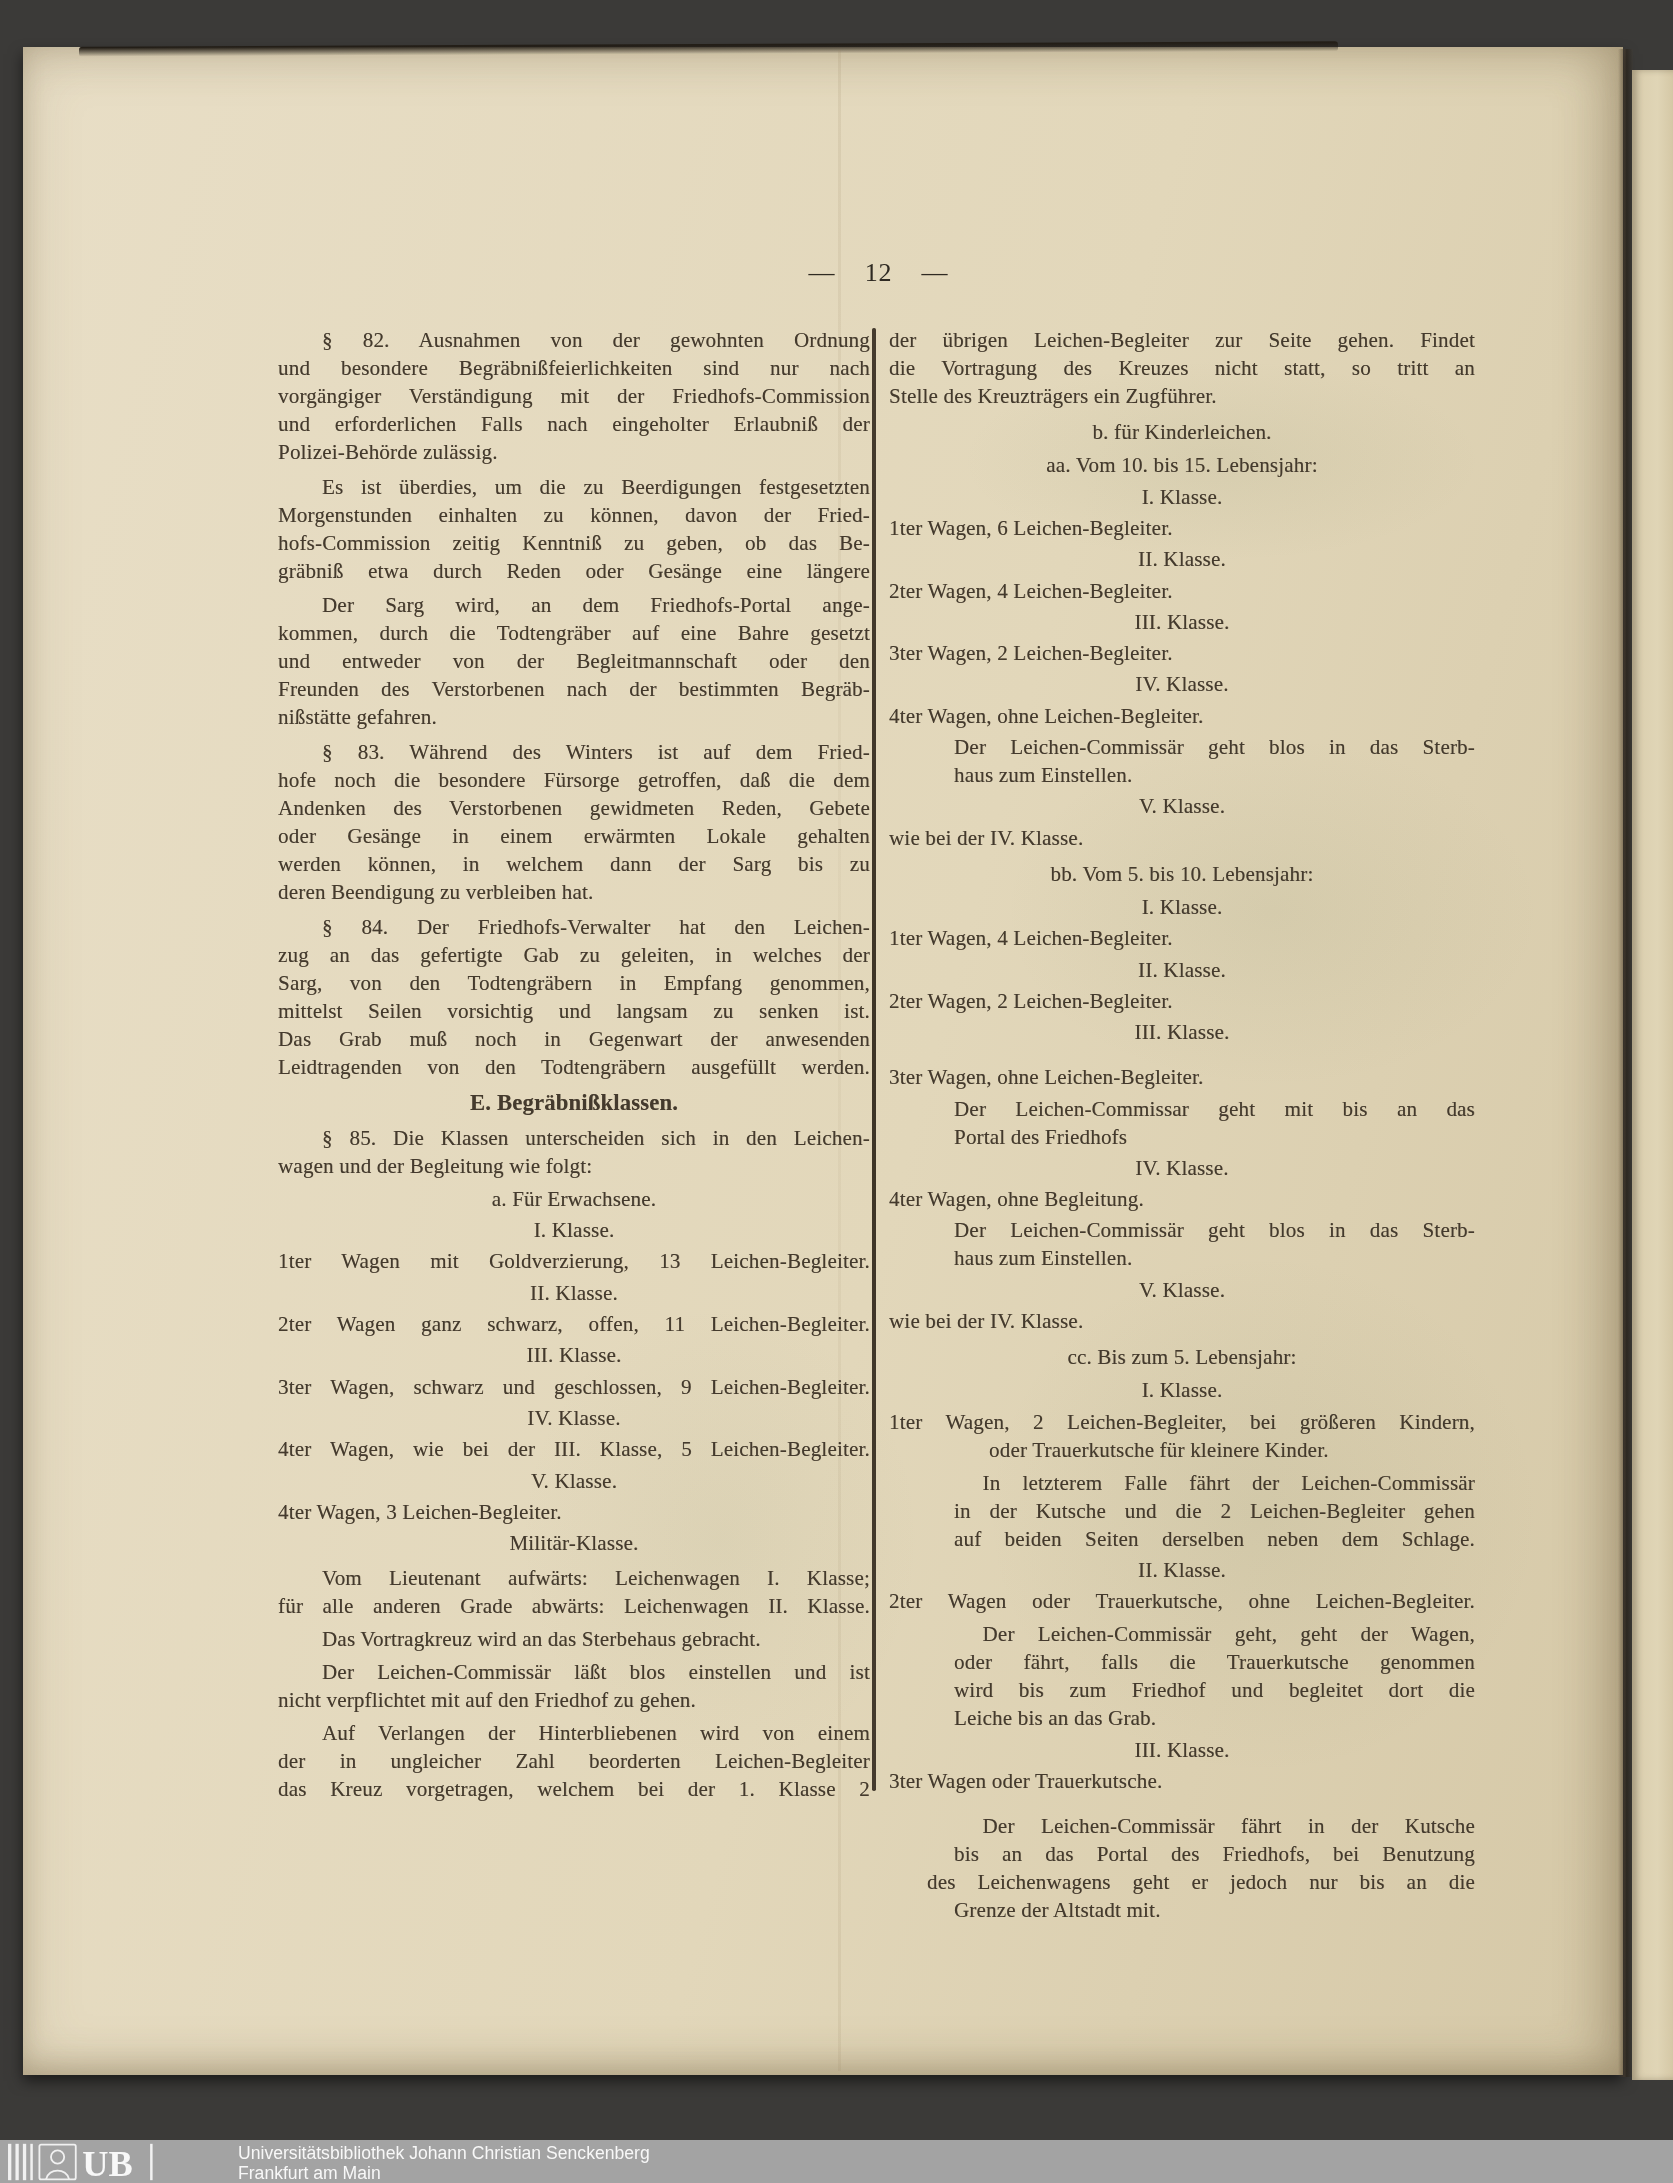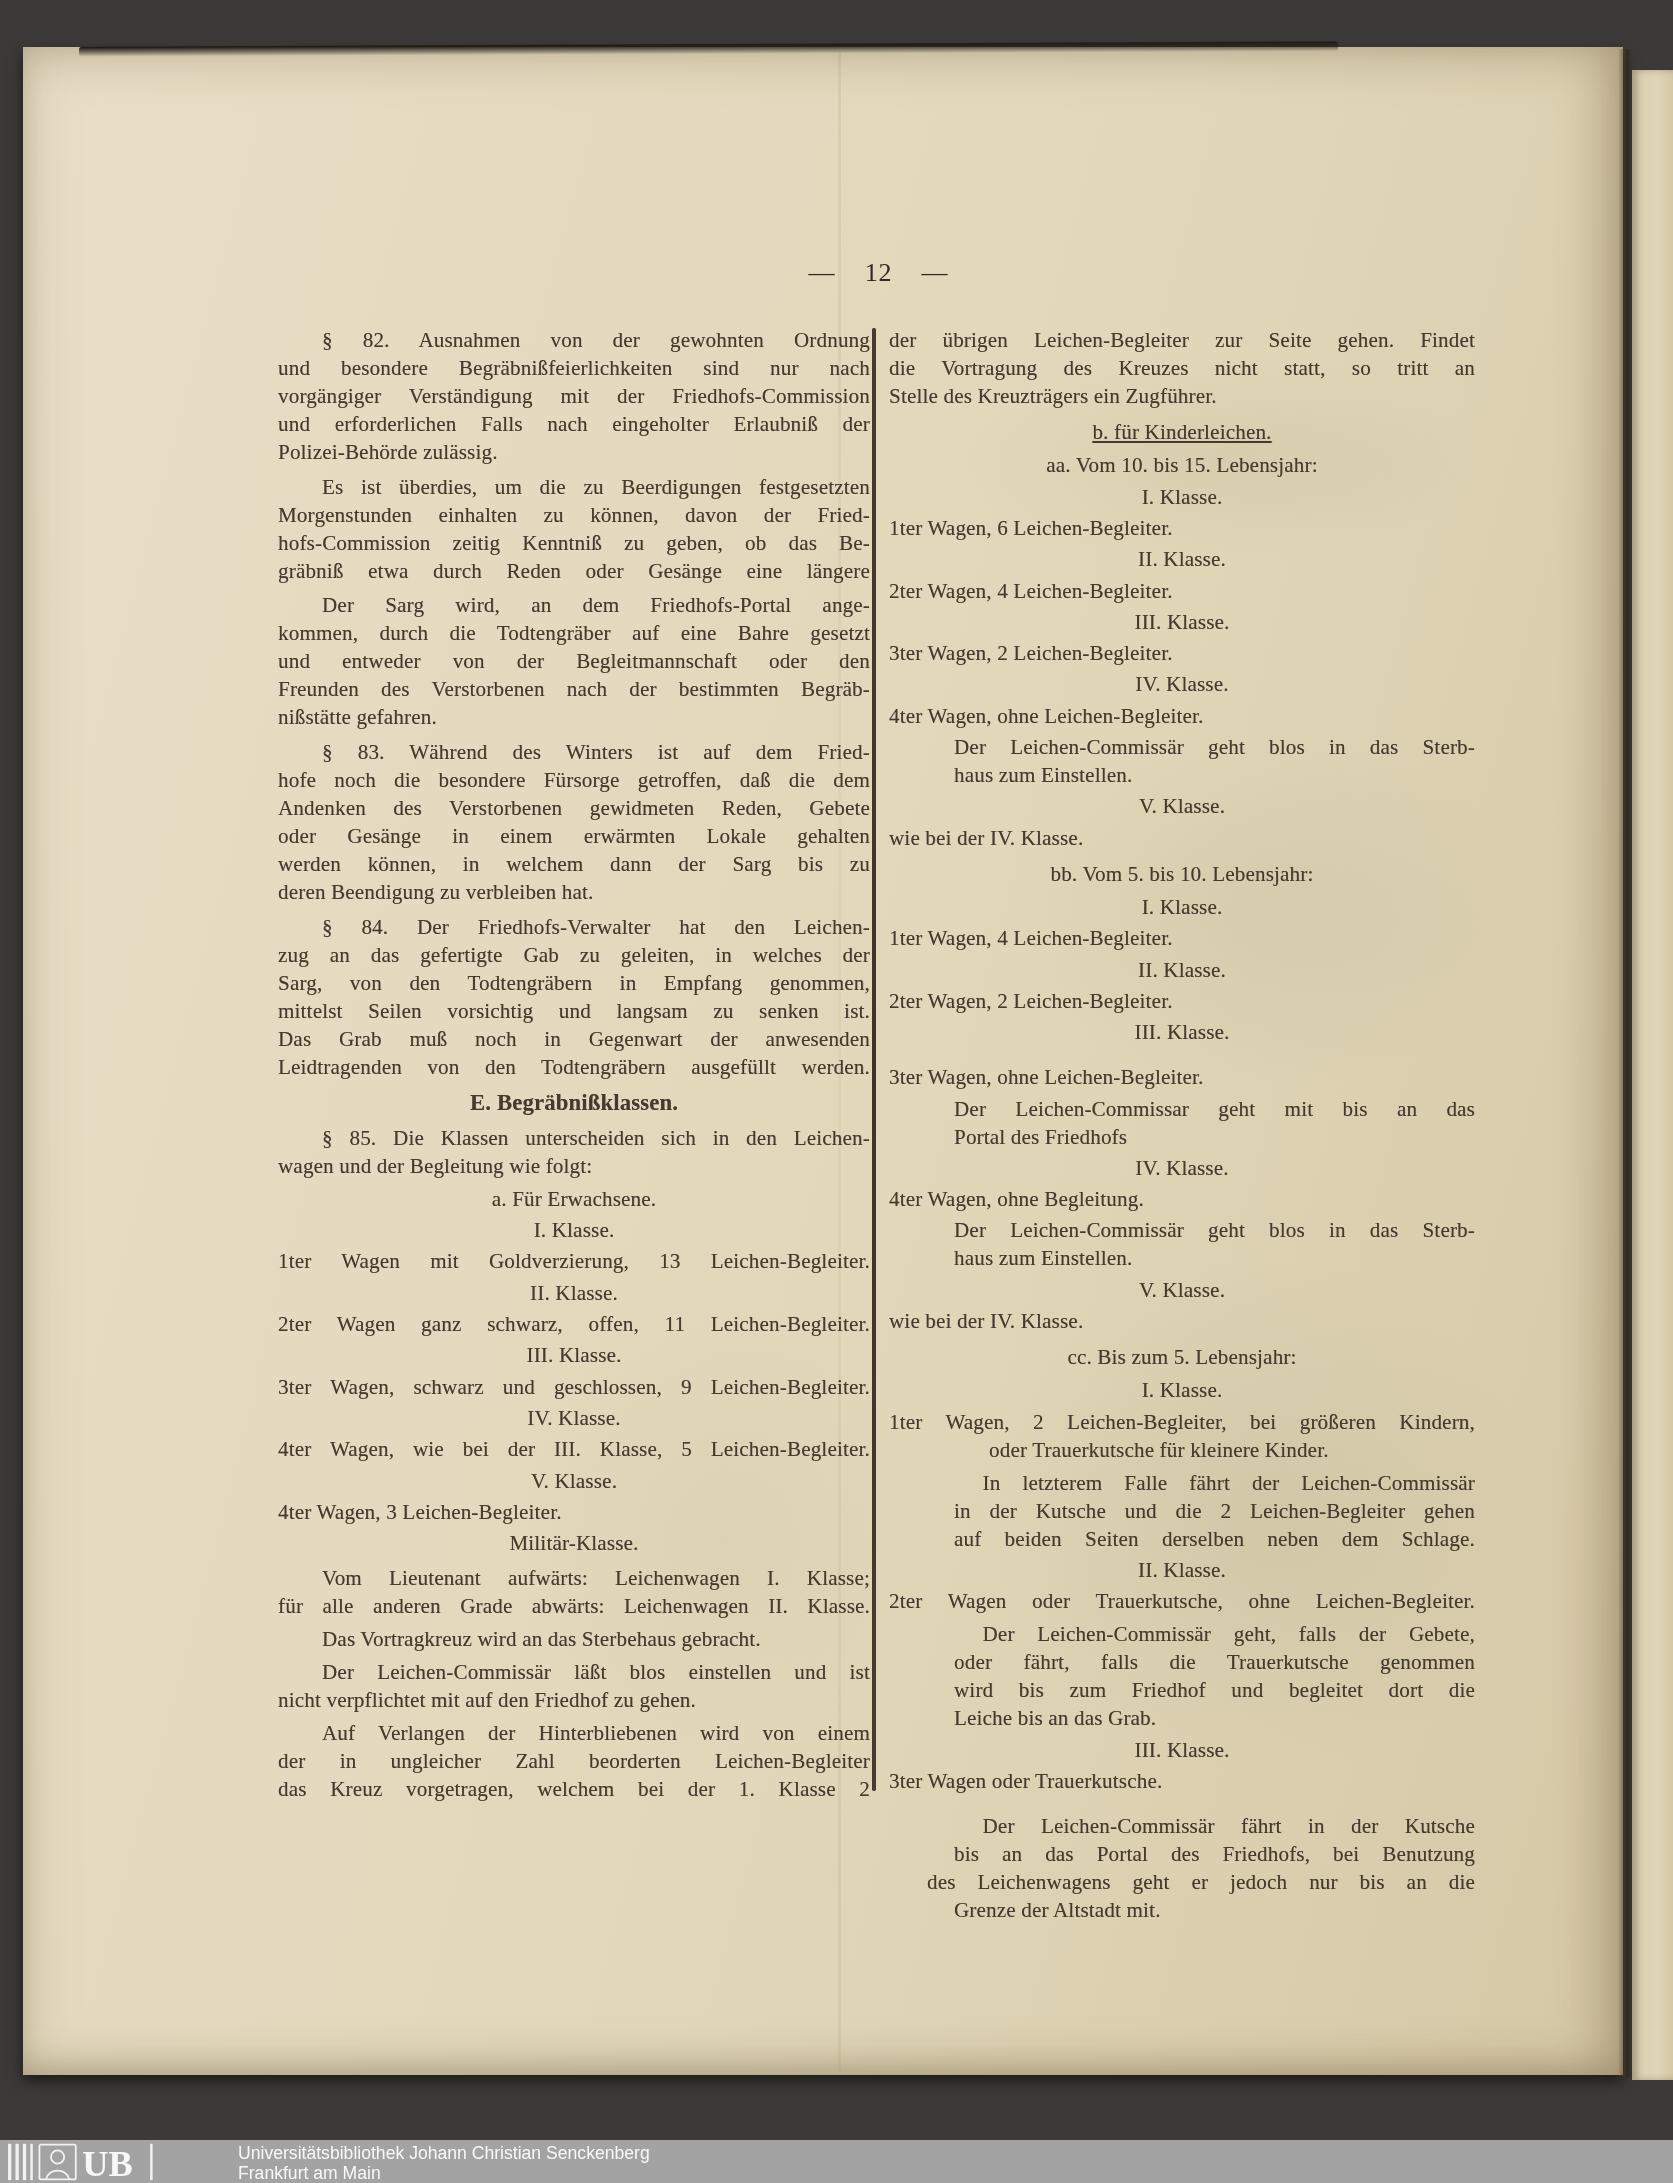--- a/index.html
+++ b/index.html
@@ -183,21 +183,21 @@
     <div class="ln j" style="text-indent: 44px; margin-top: 5px;">Der Leichen-Commissär läßt blos einstellen und ist</div>
     <div class="ln">nicht verpflichtet mit auf den Friedhof zu gehen.</div>
     <div class="ln j" style="text-indent: 44px; margin-top: 5px;">Auf Verlangen der Hinterbliebenen wird von einem</div>
     <div class="ln j">der in ungleicher Zahl beorderten Leichen-Begleiter</div>
     <div class="ln j">das Kreuz vorgetragen, welchem bei der 1. Klasse 2</div>
   </div>
 <div id="col-right" class="column col-right">
     <div class="ln j">der übrigen Leichen-Begleiter zur Seite gehen.  Findet</div>
     <div class="ln j">die Vortragung des Kreuzes nicht statt, so tritt an</div>
     <div class="ln">Stelle des Kreuzträgers ein Zugführer.</div>
-    <div class="ln c" style="margin-top: 8.4px; text-decoration: underline;">b. für Kinderleichen.</div>
+    <div class="ln c" style="margin-top: 8.4px;">b. für Kinderleichen.</div>
     <div class="ln c" style="margin-top: 5px;">aa. Vom 10. bis 15. Lebensjahr:</div>
     <div class="ln c" style="margin-top: 3.3px;">I. Klasse.</div>
     <div class="ln" style="margin-top: 3.3px;">1ter Wagen, 6 Leichen-Begleiter.</div>
     <div class="ln c" style="margin-top: 3.3px;">II. Klasse.</div>
     <div class="ln" style="margin-top: 3.3px;">2ter Wagen, 4 Leichen-Begleiter.</div>
     <div class="ln c" style="margin-top: 3.3px;">III. Klasse.</div>
     <div class="ln" style="margin-top: 3.3px;">3ter Wagen, 2 Leichen-Begleiter.</div>
     <div class="ln c" style="margin-top: 3.3px;">IV. Klasse.</div>
     <div class="ln" style="margin-top: 3.3px;">4ter Wagen, ohne Leichen-Begleiter.</div>
     <div class="ln j" style="margin-left: 65px; margin-top: 3.3px;">Der Leichen-Commissär geht blos in das Sterb-</div>
@@ -221,21 +221,21 @@
     <div class="ln" style="margin-top: 3.3px;">wie bei der IV. Klasse.</div>
     <div class="ln c" style="margin-top: 8.4px;">cc. Bis zum 5. Lebensjahr:</div>
     <div class="ln c" style="margin-top: 5px;">I. Klasse.</div>
     <div class="ln j" style="margin-top: 3.3px;">1ter Wagen, 2 Leichen-Begleiter, bei größeren Kindern,</div>
     <div class="ln" style="margin-left: 100px;">oder Trauerkutsche für kleinere Kinder.</div>
     <div class="ln j" style="text-indent: 28.5px; margin-left: 65px; margin-top: 5px;">In letzterem Falle fährt der Leichen-Commissär</div>
     <div class="ln j" style="margin-left: 65px;">in der Kutsche und die 2 Leichen-Begleiter gehen</div>
     <div class="ln j" style="margin-left: 65px;">auf beiden Seiten derselben neben dem Schlage.</div>
     <div class="ln c" style="margin-top: 3.3px;">II. Klasse.</div>
     <div class="ln j" style="margin-top: 3.3px;">2ter Wagen oder Trauerkutsche, ohne Leichen-Begleiter.</div>
-    <div class="ln j" style="text-indent: 28.5px; margin-left: 65px; margin-top: 5px;">Der Leichen-Commissär geht, falls der Gebete,</div>
+    <div class="ln j" style="text-indent: 28.5px; margin-left: 65px; margin-top: 5px;">Der Leichen-Commissär geht, geht der Wagen,</div>
     <div class="ln j" style="margin-left: 65px;">oder fährt, falls die Trauerkutsche genommen</div>
     <div class="ln j" style="margin-left: 65px;">wird bis zum Friedhof und begleitet dort die</div>
     <div class="ln" style="margin-left: 65px;">Leiche bis an das Grab.</div>
     <div class="ln c" style="margin-top: 3.3px;">III. Klasse.</div>
     <div class="ln" style="margin-top: 3.3px;">3ter Wagen oder Trauerkutsche.</div>
     <div class="ln j" style="text-indent: 28.5px; margin-left: 65px; margin-top: 17px;">Der Leichen-Commissär fährt in der Kutsche</div>
     <div class="ln j" style="margin-left: 65px;">bis an das Portal des Friedhofs, bei Benutzung</div>
     <div class="ln j" style="margin-left: 38px;">des Leichenwagens geht er jedoch nur bis an die</div>
     <div class="ln" style="margin-left: 65px;">Grenze der Altstadt mit.</div>
   </div>

